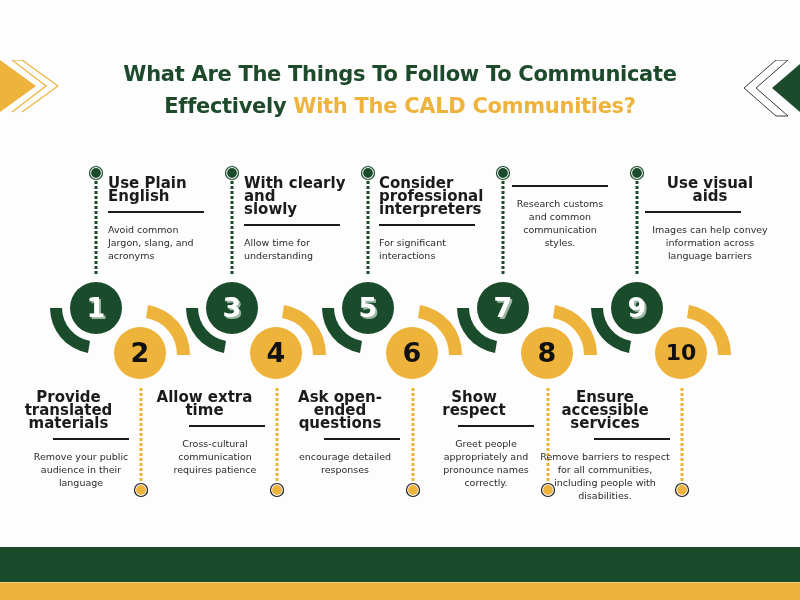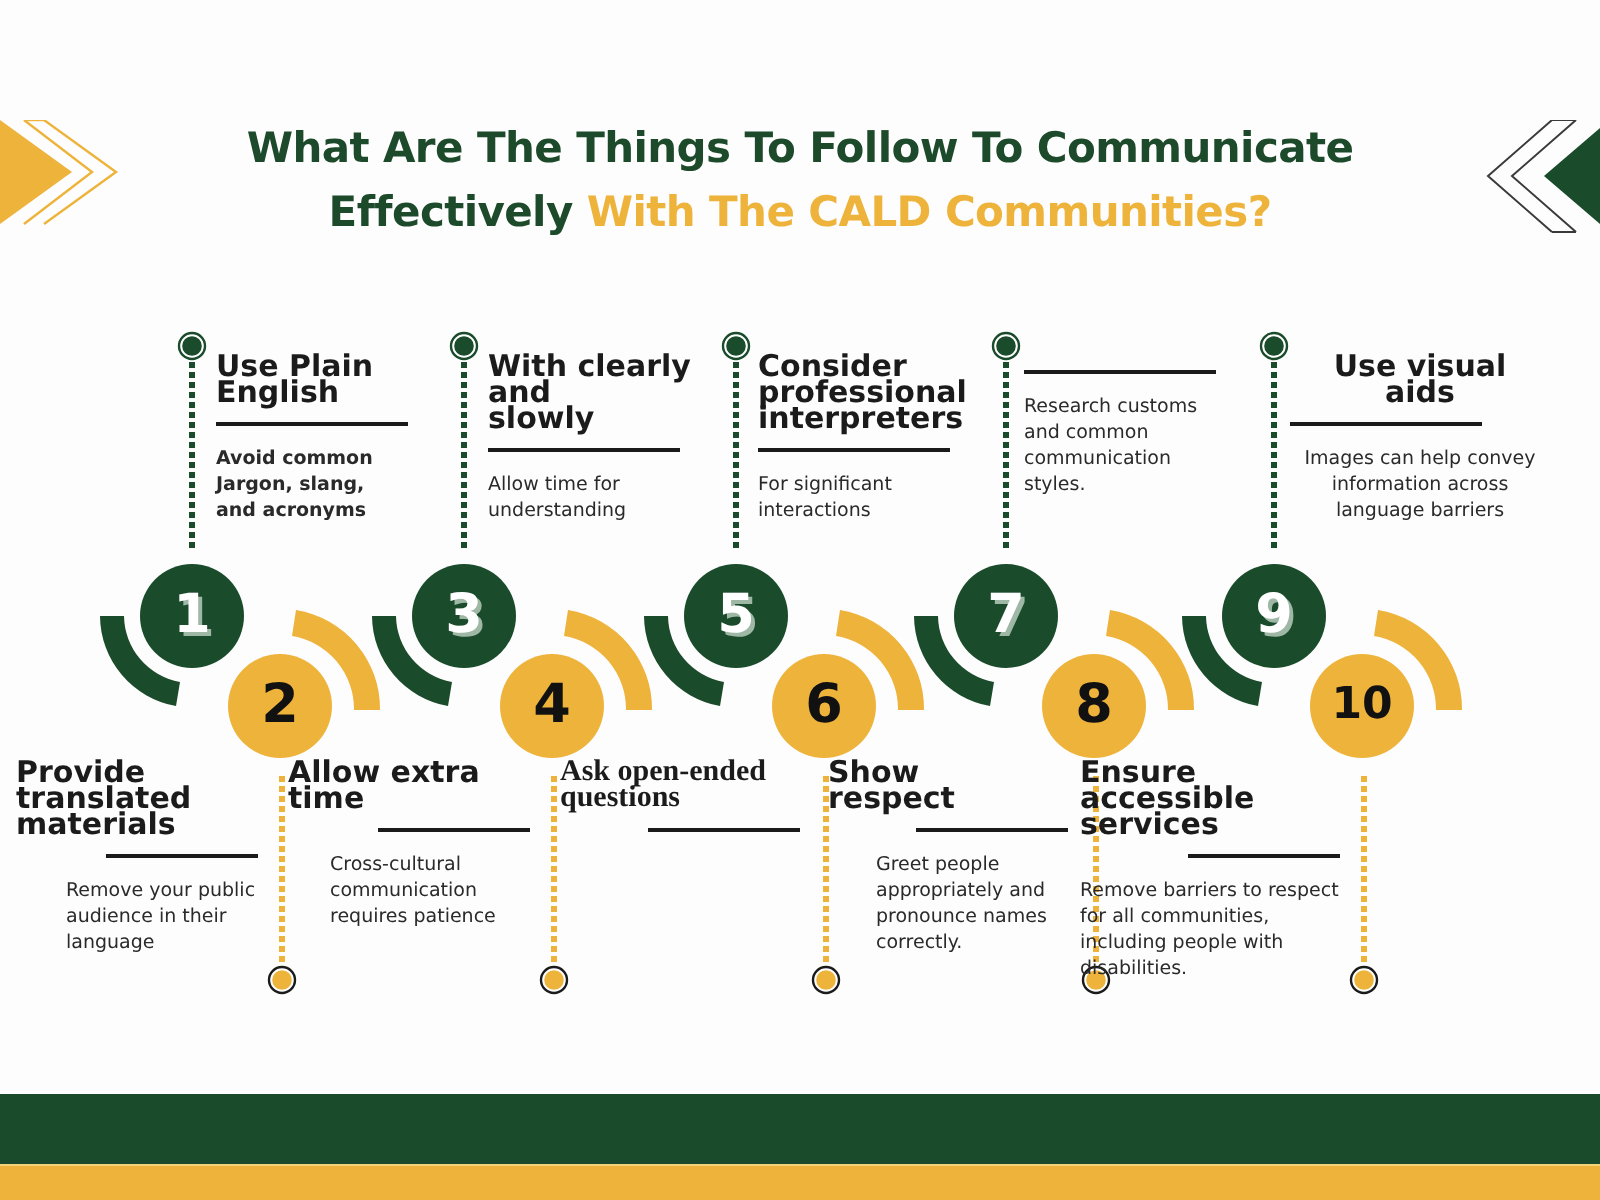--- a/index.html
+++ b/index.html
@@ -19,21 +19,21 @@
   .deco-right { right: 0; top: 60px; }
   svg.layer { position: absolute; left: 0; top: 0; }
   .item {
     position: absolute; width: 120px; color: #222;
     font-family: "DejaVu Sans", sans-serif;
   }
   .item .t { font-weight: bold; font-size: 15px; line-height: 13px; color: #1b1b1b; }
   .item .rule { height: 2px; background: #1b1b1b; width: 96px; margin: 8px 0 10px 0; }
   .item .d { font-size: 9.5px; line-height: 13px; color: #2a2a2a; }
   .item.top { top: 177px; }
-  .item.bottom { top: 380px; text-align: left; }
+  .item.bottom { top: 391px; text-align: center; }
   .item.bottom .rule { margin-left: auto; }
   .num {
     position: absolute; font-family: "DejaVu Sans", sans-serif; font-weight: bold;
     font-size: 27px; text-align: center; width: 52px; height: 52px; line-height: 52px;
   }
   .num.g { color: #ffffff; text-shadow: 2px 2px 0 #9fb8a6; }
   .num.y { color: #111111; }
   .band-green { position: absolute; left: 0; top: 547px; width: 800px; height: 35px; background: #1a4b2b; }
   .band-line { position: absolute; left: 0; top: 582px; width: 800px; height: 1px; background: #f5d37a; }
   .band-yellow { position: absolute; left: 0; top: 583px; width: 800px; height: 17px; background: #eeb33b; }
@@ -138,41 +138,41 @@
 <div class="num y" style="left:521px;top:327px;">8</div>
 <div class="num g" style="left:611px;top:282px;">9</div>
 <div class="num y" style="left:655px;top:327px;font-size:22px;">10</div>
 
 <div class="item top" style="left:108px;">
   <div class="t">
       <div>Use Plain</div>
       <div>English</div>
     </div>
   <div class="rule"></div>
-  <div class="d" style="width:96px;font-weight:bold;">Avoid common Jargon, slang, and acronyms</div>
+  <div class="d" style="width:96px;">Avoid common Jargon, slang, and acronyms</div>
 </div>
 <div class="item top" style="left:244px;">
   <div class="t">
       <div>With clearly and</div>
       <div>slowly</div>
     </div>
   <div class="rule"></div>
   <div class="d" style="width:90px;">Allow time for understanding</div>
 </div>
 <div class="item top" style="left:379px;width:135px;">
   <div class="t">
       <div>Consider professional</div>
       <div>interpreters</div>
     </div>
   <div class="rule"></div>
   <div class="d" style="width:90px;">For significant interactions</div>
 </div>
 <div class="item top" style="left:512px;">
   <div class="rule"></div>
-  <div class="d" style="width:96px;">Research customs and common communication styles.</div>
+  <div class="d" style="width:96px;text-align:center;">Research customs and common communication styles.</div>
 </div>
 <div class="item top" style="left:645px;width:130px;text-align:center;">
   <div class="t">
       <div>Use visual</div>
       <div>aids</div>
     </div>
   <div class="rule"></div>
   <div class="d" style="width:130px;">Images can help convey information across language barriers</div>
 </div>
 
@@ -185,26 +185,27 @@
   <div class="d" style="width:96px;margin-left:auto;">Remove your public audience in their language</div>
 </div>
 <div class="item bottom" style="left:144px;width:121px;">
   <div class="t">
       <div>Allow extra</div>
       <div>time</div>
     </div>
   <div class="rule" style="width:76px;"></div>
   <div class="d" style="width:100px;margin-left:auto;">Cross-cultural communication requires patience</div>
 </div>
-<div class="item bottom" style="left:280px;width:120px;font-family:Liberation Serif, serif;">
+<div class="item bottom" style="left:280px;width:120px;">
   <div class="t">
       <div>Ask open-ended</div>
       <div>questions</div>
     </div>
   <div class="rule" style="width:76px;"></div>
+  <div class="d" style="width:110px;margin-left:auto;">encourage detailed responses</div>
 </div>
 <div class="item bottom" style="left:414px;width:120px;">
   <div class="t">
       <div>Show</div>
       <div>respect</div>
     </div>
   <div class="rule" style="width:76px;"></div>
   <div class="d" style="width:96px;margin-left:auto;">Greet people appropriately and pronounce names correctly.</div>
 </div>
 <div class="item bottom" style="left:540px;width:130px;">

